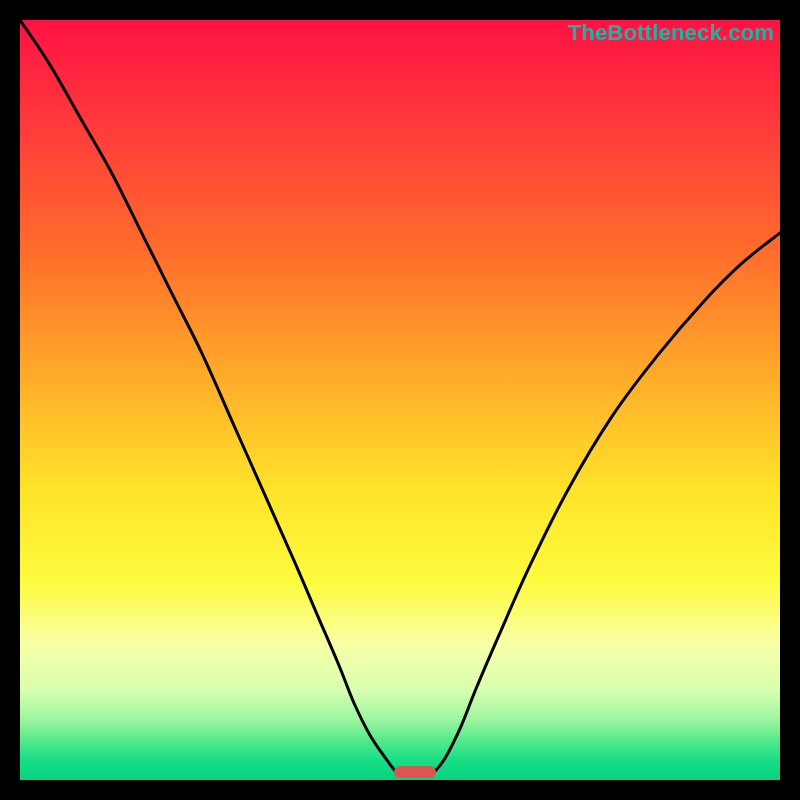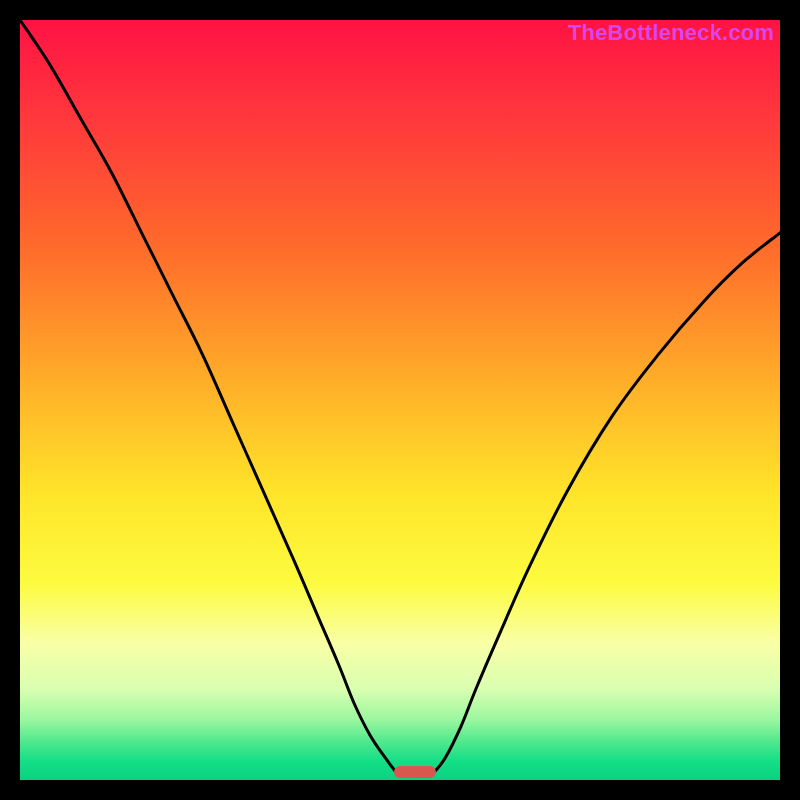--- a/index.html
+++ b/index.html
@@ -46,21 +46,21 @@
     height: 12px;
     border-radius: 6px;
     background: #d9574e;
   }
   .watermark {
     position: absolute;
     top: 0px;
     right: 6px;
     font-size: 22px;
     font-weight: 600;
-    color: #d946ef;
+    color: #14b8a6;
     letter-spacing: 0.2px;
   }
 </style>
 </head>
 <body>
 
 <div class="frame">
   <div class="plot">
 
     <svg class="gradient" id="grad-svg" viewBox="0 0 760 760" preserveAspectRatio="none">

